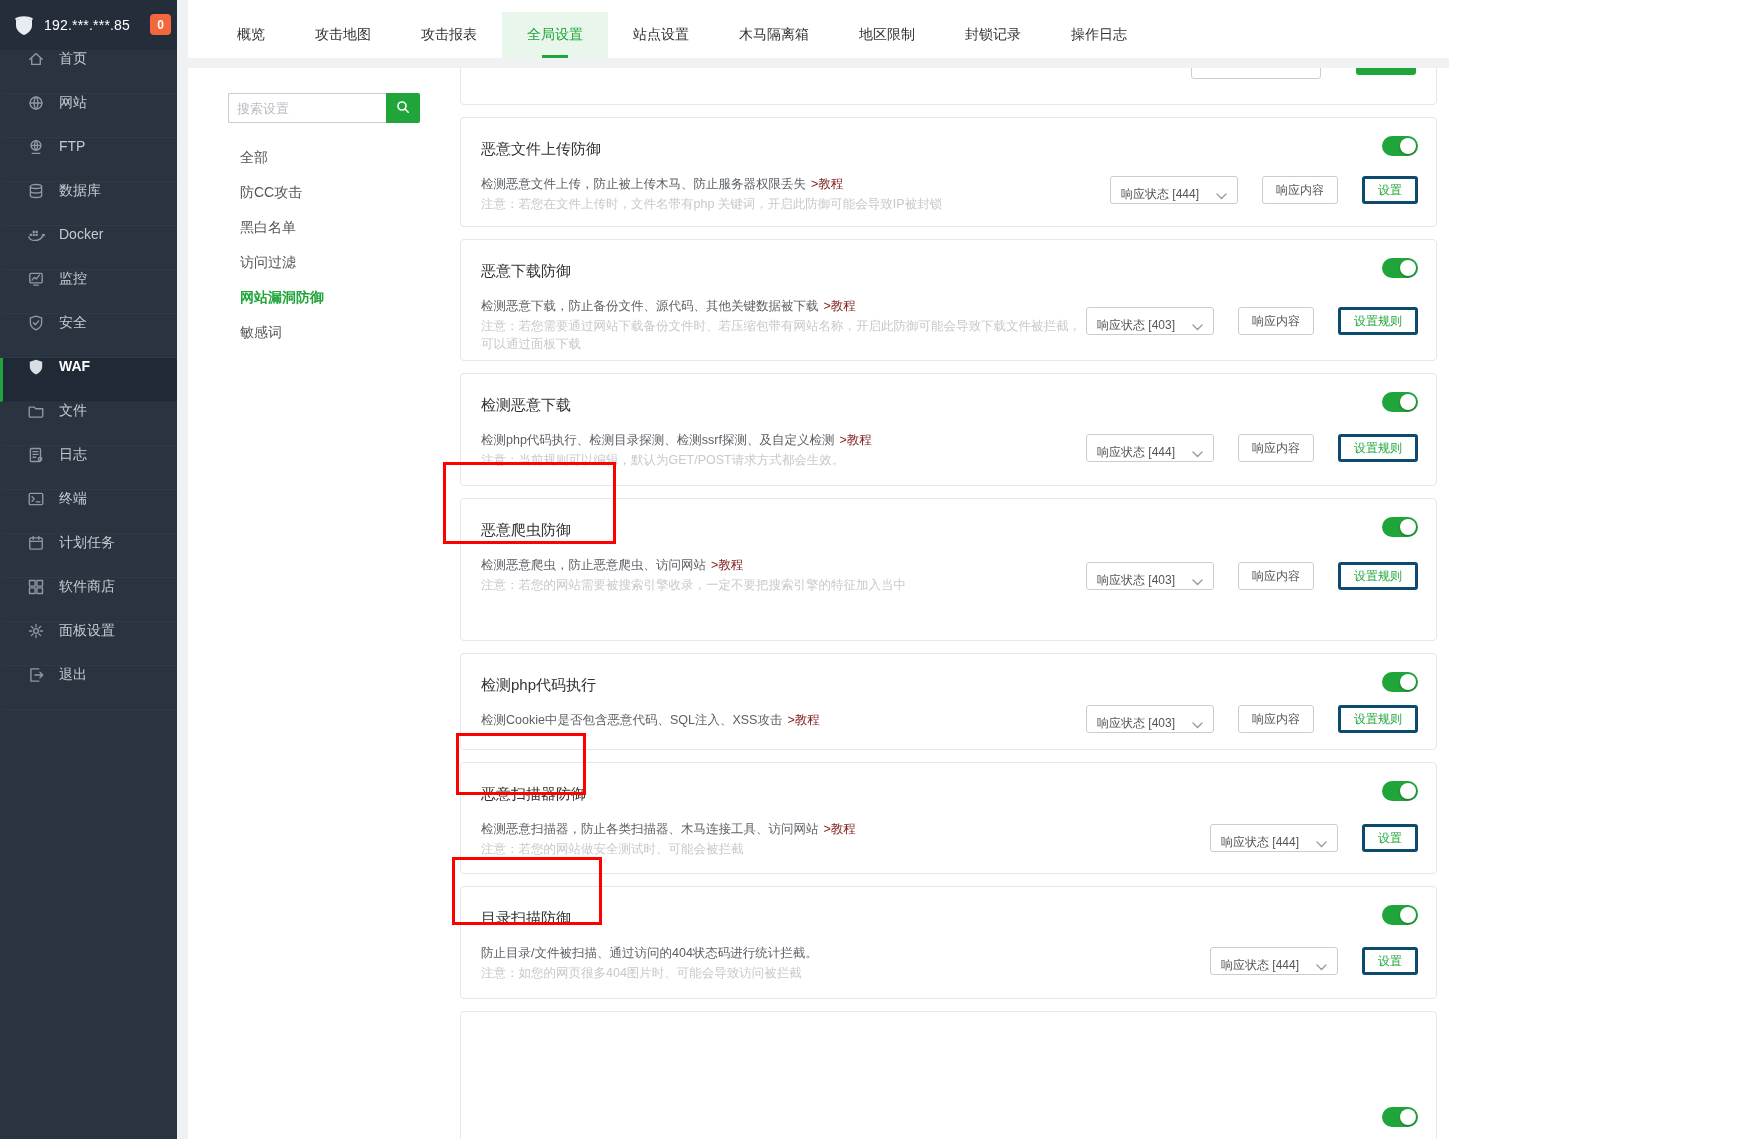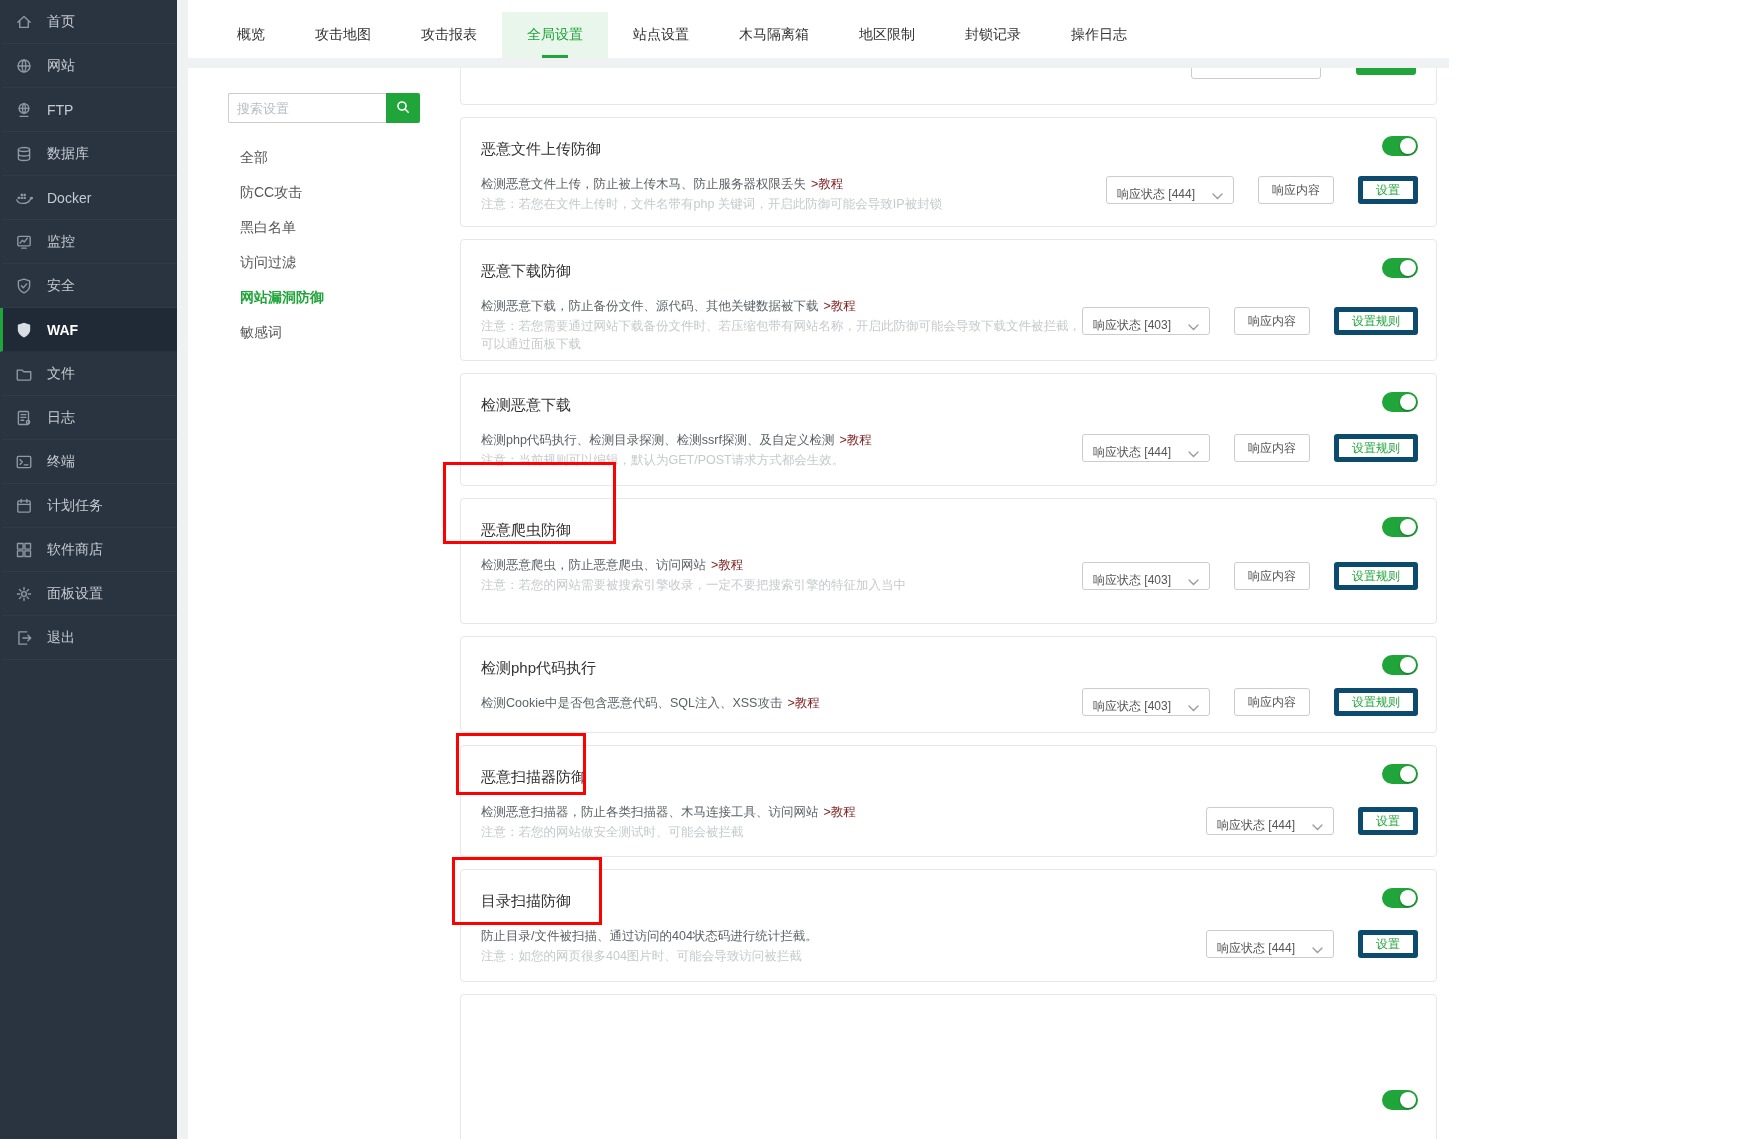--- a/index.html
+++ b/index.html
@@ -10,21 +10,21 @@
   }
   
   .sidebar { position:absolute; left:0; top:0; width:177px; height:100%; background:#2a3440; }
   .side-header { height:50px; display:flex; align-items:center; padding:0 10px 0 12px; background:#242e3a; position:relative; }
   .logo { width:24px; height:24px; display:flex; }
   .server-ip { color:#fff; font-size:14px; margin-left:8px; letter-spacing:.2px; }
   .badge { position:absolute; right:6px; top:14px; min-width:21px; height:21px; padding:0 4px;
     background:#f2683c; color:#fff; font-size:12px; font-weight:bold; border-radius:4px;
     display:flex; align-items:center; justify-content:center; cursor:pointer; }
   .side-nav { padding-top:0; }
-  .side-item { height:44px; display:flex; align-items:center; gap:14px; padding-left:12px;
+  .side-item { height:44px; display:flex; gap:14px; padding-left:24px;
     color:#c3cad2; font-size:14px; cursor:pointer; border-left:3px solid transparent;
     border-bottom:1px solid rgba(255,255,255,0.03); }
   .side-item .icon { width:18px; height:18px; color:#8f99a5; flex:0 0 18px; }
   .side-item .icon svg { width:100%; height:100%; }
   .side-item .icon svg * { stroke:currentColor; fill:none; stroke-width:1.2; stroke-linecap:round; stroke-linejoin:round; }
   .side-item.active { background:#202a36; border-left-color:#20a53a; color:#fff; font-weight:bold; }
   .side-item.active .icon { color:#d9dee4; }
   
   .main { position:absolute; left:177px; top:0; right:0; bottom:0; background:#fff; }
   .gap  { position:absolute; left:0; top:0; width:11px; height:100%; background:#f0f1f3; }
@@ -60,44 +60,54 @@
   .card-desc { position:absolute; left:20px; top:58px; margin:0; font-size:12.5px; color:#5d6166; max-width:612px; }
   .tutorial-link { color:#7f1d1d; text-decoration:none; margin-left:5px; cursor:pointer; }
   .card-note { position:absolute; left:20px; top:77px; margin:0; font-size:12.5px; color:#c6c9cc; max-width:612px; line-height:18px; }
   .card-controls { position:absolute; right:18px; display:flex; align-items:center; gap:24px; }
   .dropdown { width:128px; height:28px; border:1px solid #ccc; border-radius:3px; background:#fff;
     display:flex; align-items:flex-end; justify-content:space-between; padding:0 10px;
     font-size:12px; color:#555; cursor:pointer; }
   .cbtn { height:28px; padding:0 13px; border-radius:3px; background:#fff; font-size:12px;
     cursor:pointer; font-family:Liberation Serif, serif; }
   .cbtn.plain { border:1px solid #ccc; color:#555; }
-  .cbtn.green { border:5px solid #0c4a6e; color:#20a53a; }
+  .cbtn.green { border:3px solid #0c4a6e; color:#20a53a; }
   .toggle { position:absolute; right:18px; top:18px; width:36px; height:20px; border-radius:10px;
     background:#20a53a; cursor:pointer; }
   .toggle::after { content:""; position:absolute; right:2px; top:2px; width:16px; height:16px;
     border-radius:50%; background:#fff; box-shadow:0 1px 2px rgba(0,0,0,.35); }
   .card-1 { height:110px; } .card-1 .card-controls { top:58px; }
   .card-2 { height:122px; } .card-2 .card-controls { top:67px; }
   .card-3 { height:113px; } .card-3 .card-controls { top:60px; }
-  .card-4 { height:126px; } .card-4 .card-controls { top:63px; }
+  .card-4 { height:143px; } .card-4 .card-controls { top:63px; }
   .card-5 { height:97px;  } .card-5 .card-controls { top:51px; }
   .card-6 { height:112px; } .card-6 .card-controls { top:61px; }
   .card-7 { height:113px; } .card-7 .card-controls { top:60px; }
   .card-8 { height:210px; } .card-8 .toggle { top:95px; }
   
   .red-box { position:absolute; border:3px solid #ff0000; pointer-events:none; z-index:5; }
   #red-box-1 { left:255px; top:394px; width:173px; height:82px; }
   #red-box-2 { left:268px; top:665px; width:130px; height:62px; }
   #red-box-3 { left:264px; top:789px; width:150px; height:68px; }
 </style>
 </head>
 <body>
 
 <div class="page">
   <aside class="sidebar">
+    <div class="side-header">
+      <span class="logo">
+        <svg viewBox="0 0 24 24">
+            <path d="M12 4.6l8 2.6v5.2c0 4.9-4.8 8.3-8 9.5-3.2-1.2-8-4.6-8-9.5V7.2z" fill="#e9edf2"></path>
+            <path d="M3 5.6C8 2.4 16 2.4 21 5.6l-1.1 1.9C15.7 5 8.3 5 4.1 7.5z" fill="#e9edf2"></path>
+          </svg>
+      </span>
+      <span class="server-ip">192.***.***.85</span>
+      <span class="badge">0</span>
+    </div>
     <nav class="side-nav" id="side-nav">
         <div class="side-item">
     <span class="icon"><svg viewBox="0 0 16 16">
               <path d="M2.5 8.2 8 3.2l5.5 5M4.2 7.2v5.6h7.6V7.2"></path>
             </svg></span>
     <span class="label">首页</span>
   </div>
         <div class="side-item">
     <span class="icon"><svg viewBox="0 0 16 16">
               <circle cx="8" cy="8" r="5.3"></circle>

